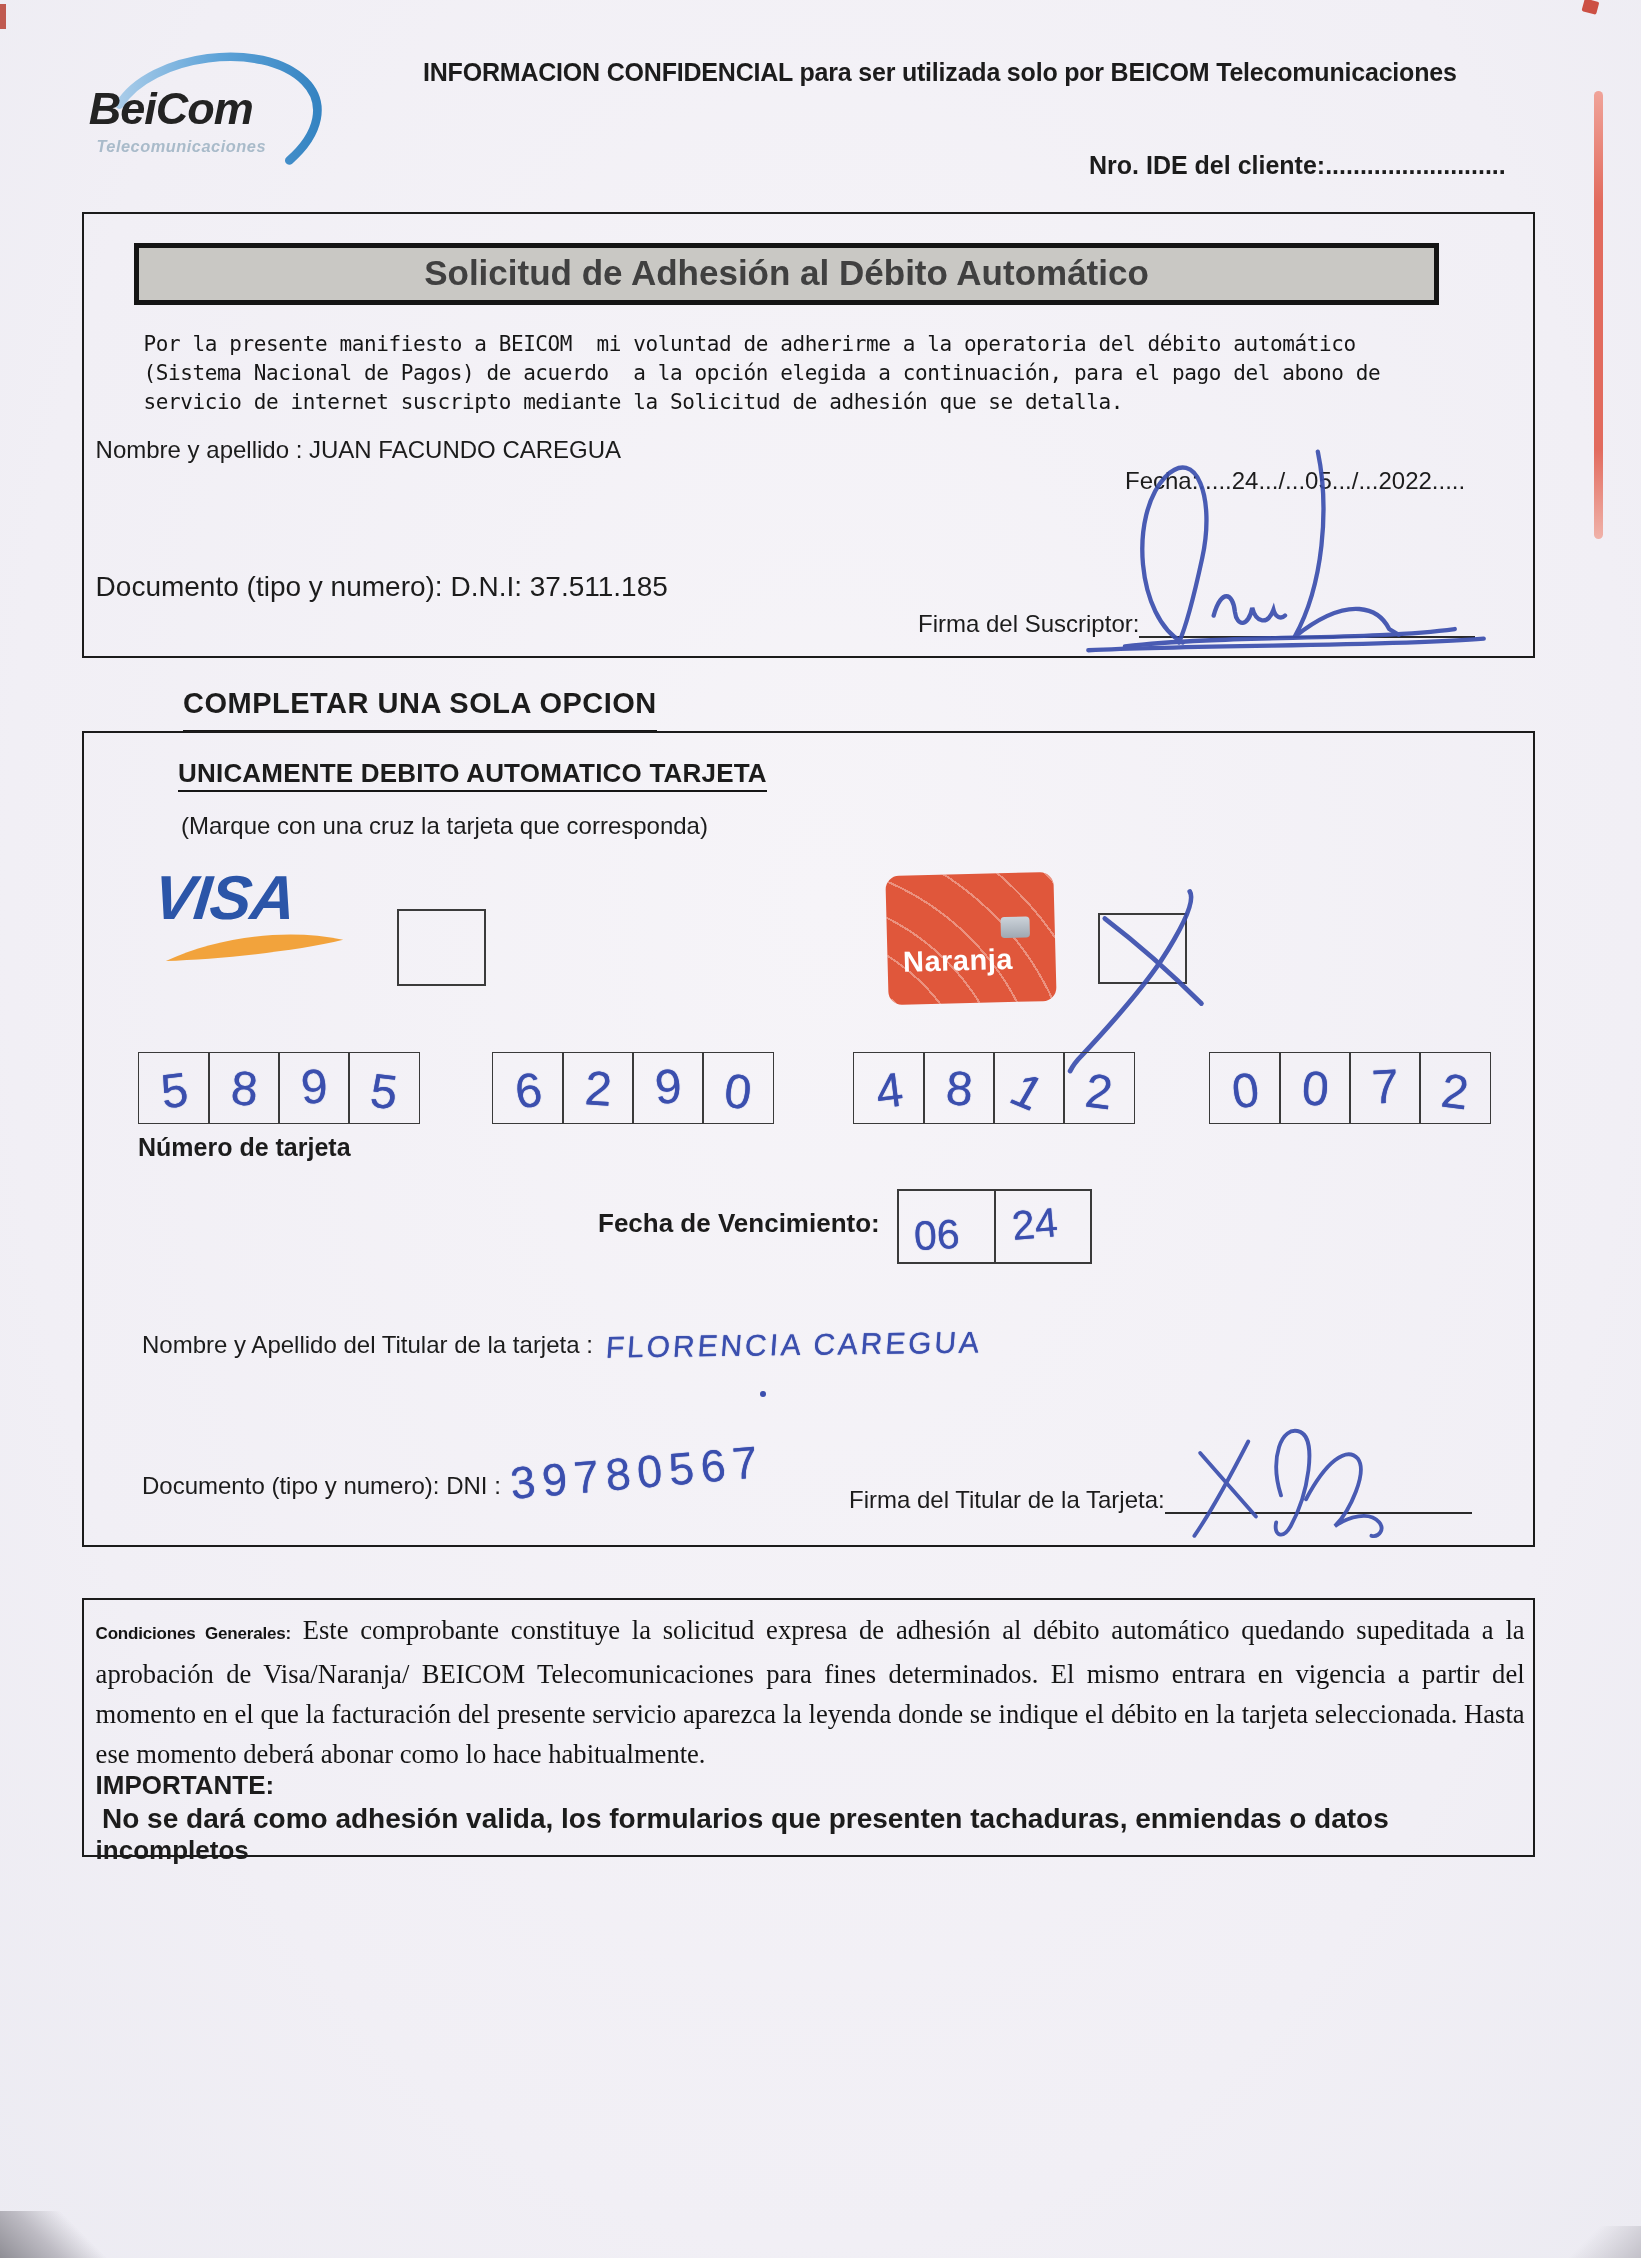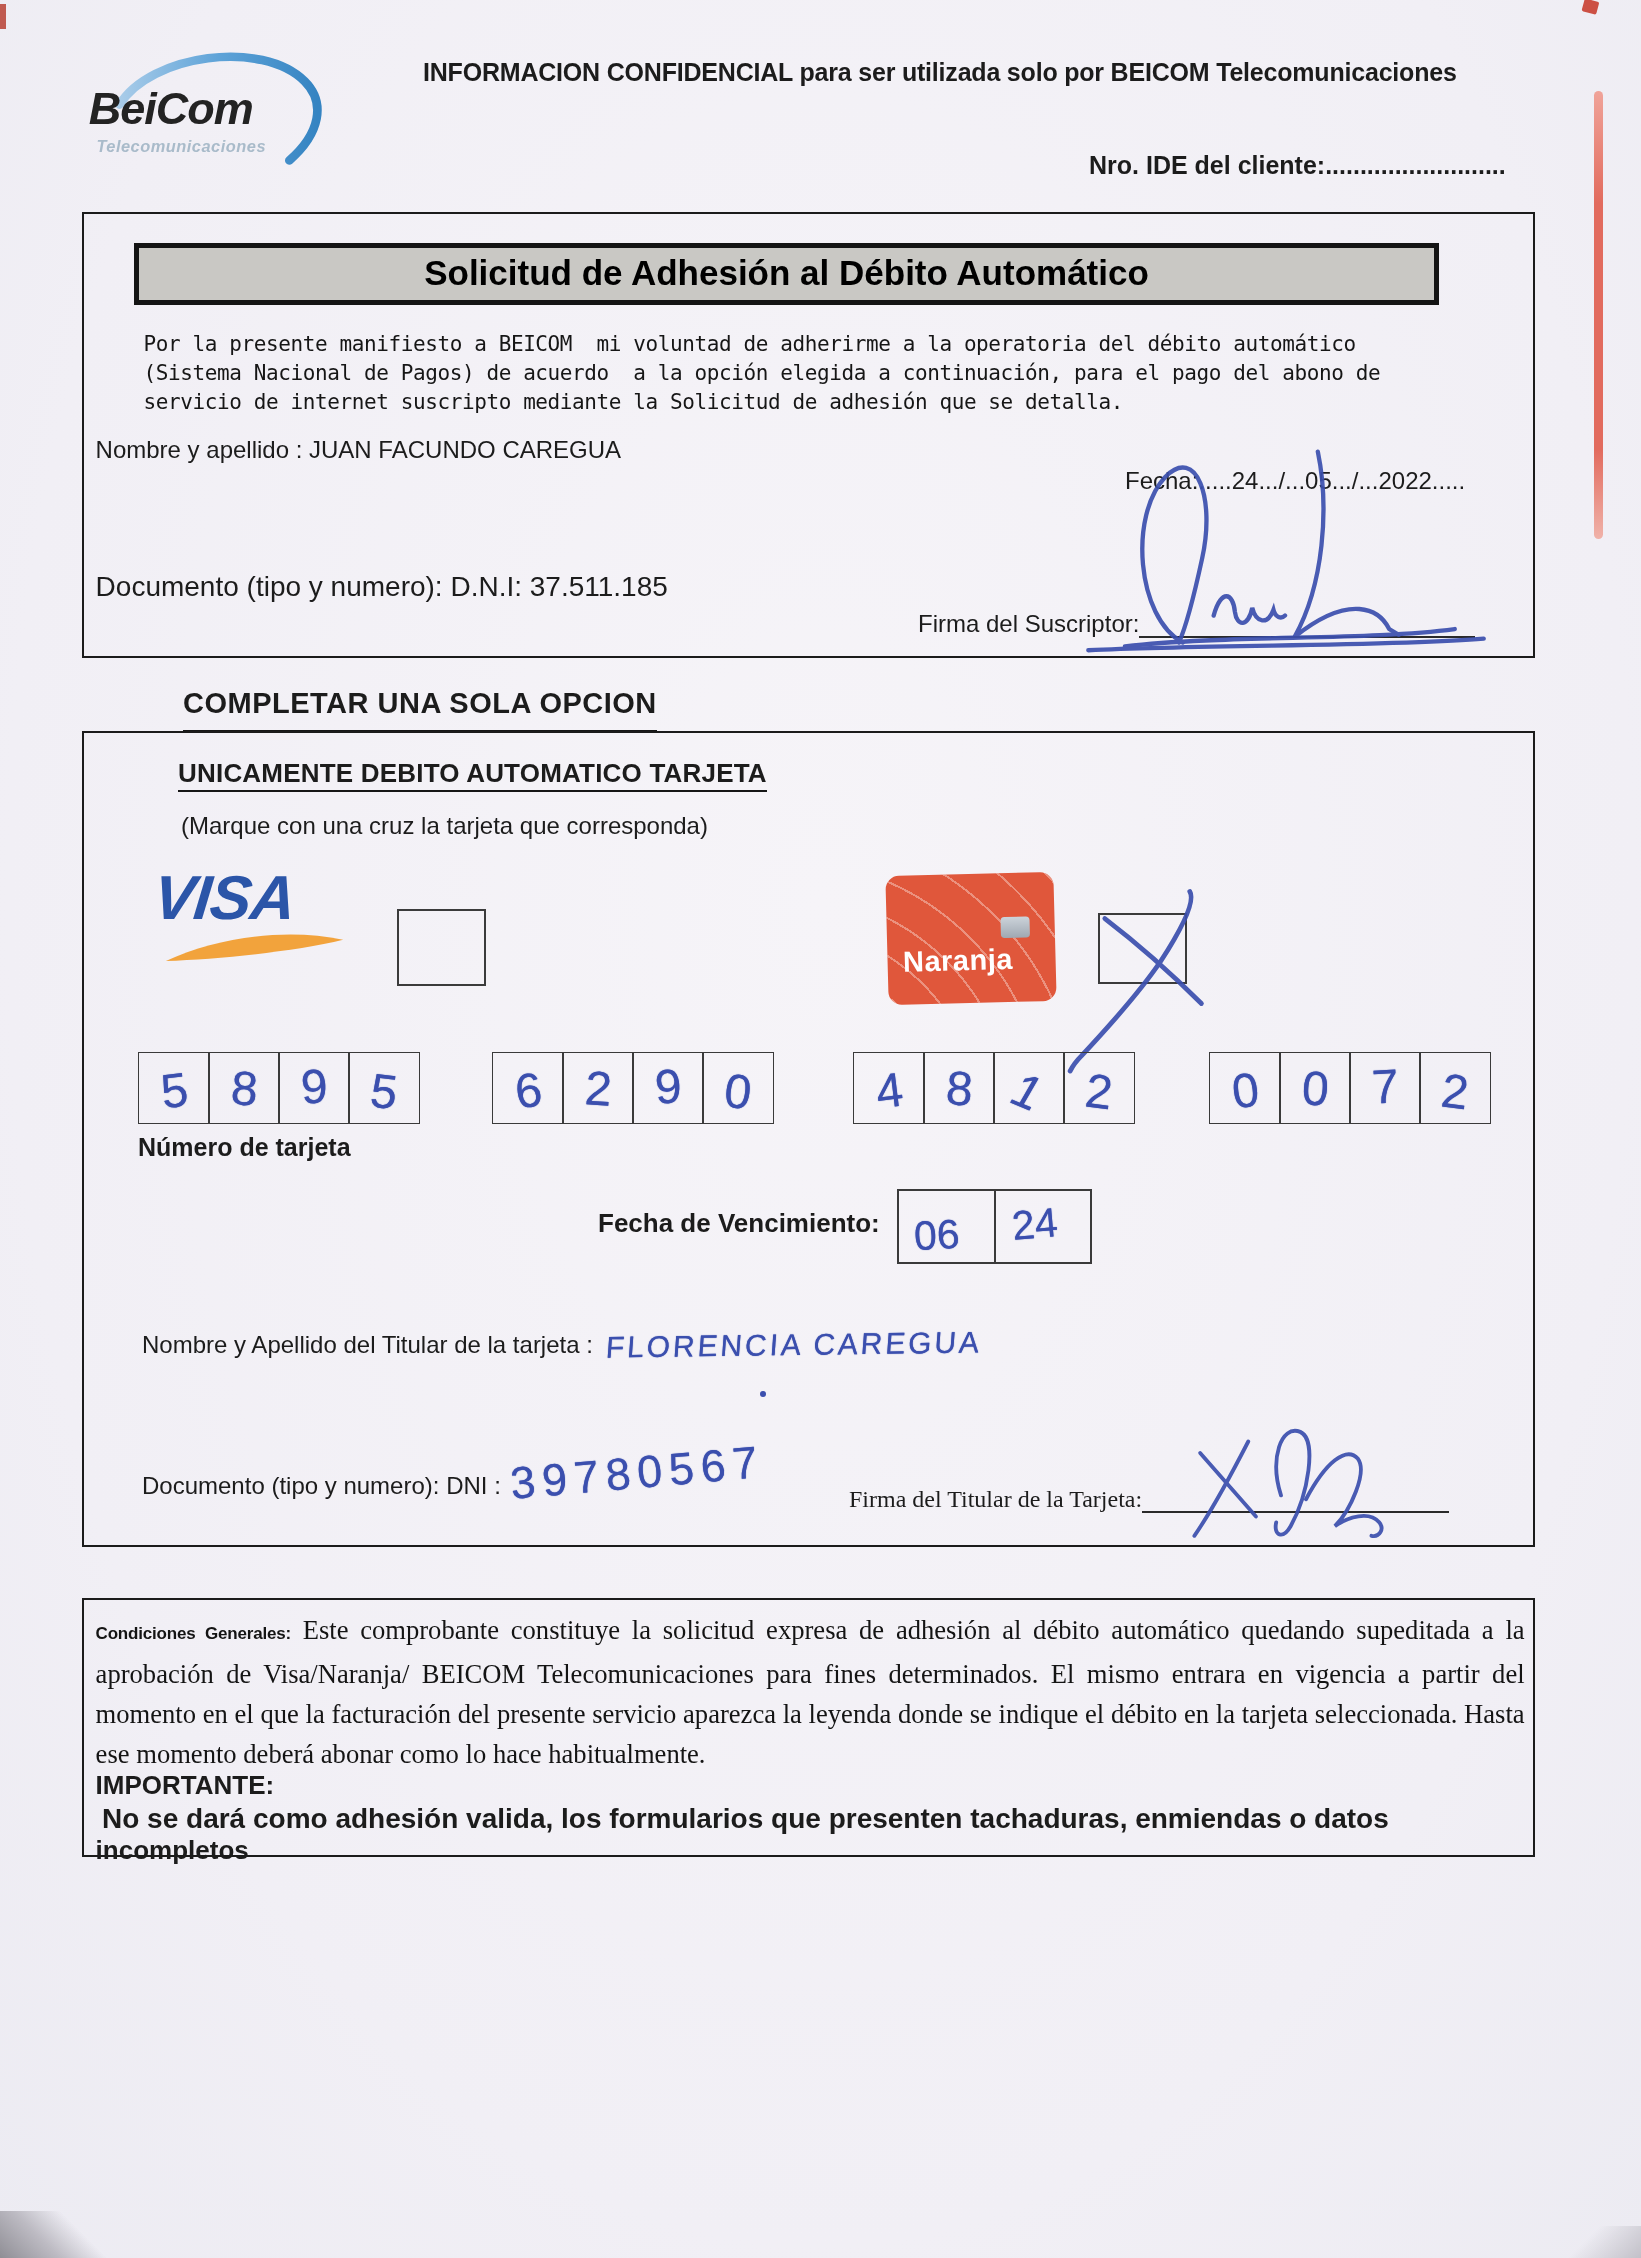--- a/index.html
+++ b/index.html
@@ -19,21 +19,21 @@
   #logo-subtitle { position:absolute; left:15.4px; top:98px; font-size:16.4px; font-style:italic; font-weight:bold; color:#a9bbca; letter-spacing:0.5px; }
 
   #conf-line { left:423px; top:58px; font-size:25px; font-weight:600; letter-spacing:-0.2px; }
   #adhesion-line { left:444px; top:151px; font-size:25px; font-weight:600; }
   #adhesion-line sup { font-size:15.4px; text-decoration:underline; }
   #client-line { left:1089px; top:151px; font-size:25px; font-weight:600; }
 
   
   #box1 { left:82px; top:212px; width:1453px; height:446px; border:2.9px solid #1b1b1b; }
   #title-bar { position:absolute; left:50px; top:29px; width:1305px; height:62px; border:5.8px solid #141414; background:#c9c8c4; text-align:center; }
-  #title-bar span { line-height:50px; font-size:35px; font-weight:bold; color:#000000; }
+  #title-bar span { line-height:50px; font-size:35px; font-weight:bold; color:#404040; }
   #intro { position:absolute; left:11.6px; top:116px; font-family:"DejaVu Sans Mono","Liberation Mono",monospace; font-size:21px; color:#161616;margin-left:48px; }
   #intro div { white-space:pre; line-height:29px; letter-spacing:-0.4px; }
   #name-line { position:absolute; left:11.6px; top:222px; font-size:24px; }
   #fecha-line { position:absolute; left:1041px; top:253px; font-size:24px; }
   #doc-line { position:absolute; left:11.6px; top:357px; font-size:28px; }
   #firma1-line { position:absolute; left:834px; top:396px; font-size:24px; }
   .sigline { display:inline-block; width:336px; border-bottom:2.9px solid #2a2a2a; height:1.05em; vertical-align:bottom; }
   #sig1 { position:absolute; left:985px; top:224px; }
 
   
@@ -75,21 +75,21 @@
   .vval { position:absolute; color:#3b4fae; font-size:41px; text-shadow:0 0 1px #3b4fae; }
   #vval0 { left:15.4px; top:21px; transform:rotate(-3deg); }
   #vval1 { left:15.4px; top:9.7px; transform:rotate(-5deg); }
 
   #holder-line { position:absolute; left:58px; top:595px; font-size:24px; }
   .hand { color:#3b4fae; text-shadow:0 0 1px #3b4fae; }
   #holder-value { font-size:30px; letter-spacing:2.9px; display:inline-block; transform:rotate(-0.8deg) skewX(-5deg); margin-left:13.5px; vertical-align:-1.9px; }
   #holder-dot { position:absolute; left:676px; top:658px; width:5.8px; height:5.8px; border-radius:50%; background:#3b4fae; }
   #doc2-line { position:absolute; left:58px; top:714px; font-size:24px; }
   #doc2-value { font-size:45px; letter-spacing:6.8px; display:inline-block; transform:rotate(-5deg); margin-left:9.7px; vertical-align:5.8px; }
-  #firma2-line { position:absolute; left:765px; top:753px; font-size:24px;font-family:Liberation Serif, serif; }
+  #firma2-line { position:absolute; left:765px; top:753px; font-size:24px; }
   .sigline2 { display:inline-block; width:307px; border-bottom:2.9px solid #2a2a2a; height:1.05em; vertical-align:bottom; }
   #sig2 { position:absolute; left:1089px; top:670px; }
 
   
   #cond-box { left:82px; top:1598px; width:1453px; height:259px; border:2.9px solid #1b1b1b; }
   #cond-par { position:absolute; left:11.6px; top:9.7px; width:1429px; font-family:"Liberation Serif", serif; font-size:26.6px; line-height:40px; text-align:justify; color:#141414; }
   #cond-par b { font-family:"Liberation Sans", sans-serif; font-size:17px; letter-spacing:-0.2px; }
   #importante { position:absolute; left:11.6px; top:170px; font-size:26px; font-weight:bold; }
   #imp1 { position:absolute; left:18px; top:203px; font-size:28px; font-weight:bold; }
   #imp2 { position:absolute; left:11.6px; top:235px; font-size:26px; font-weight:bold; }

